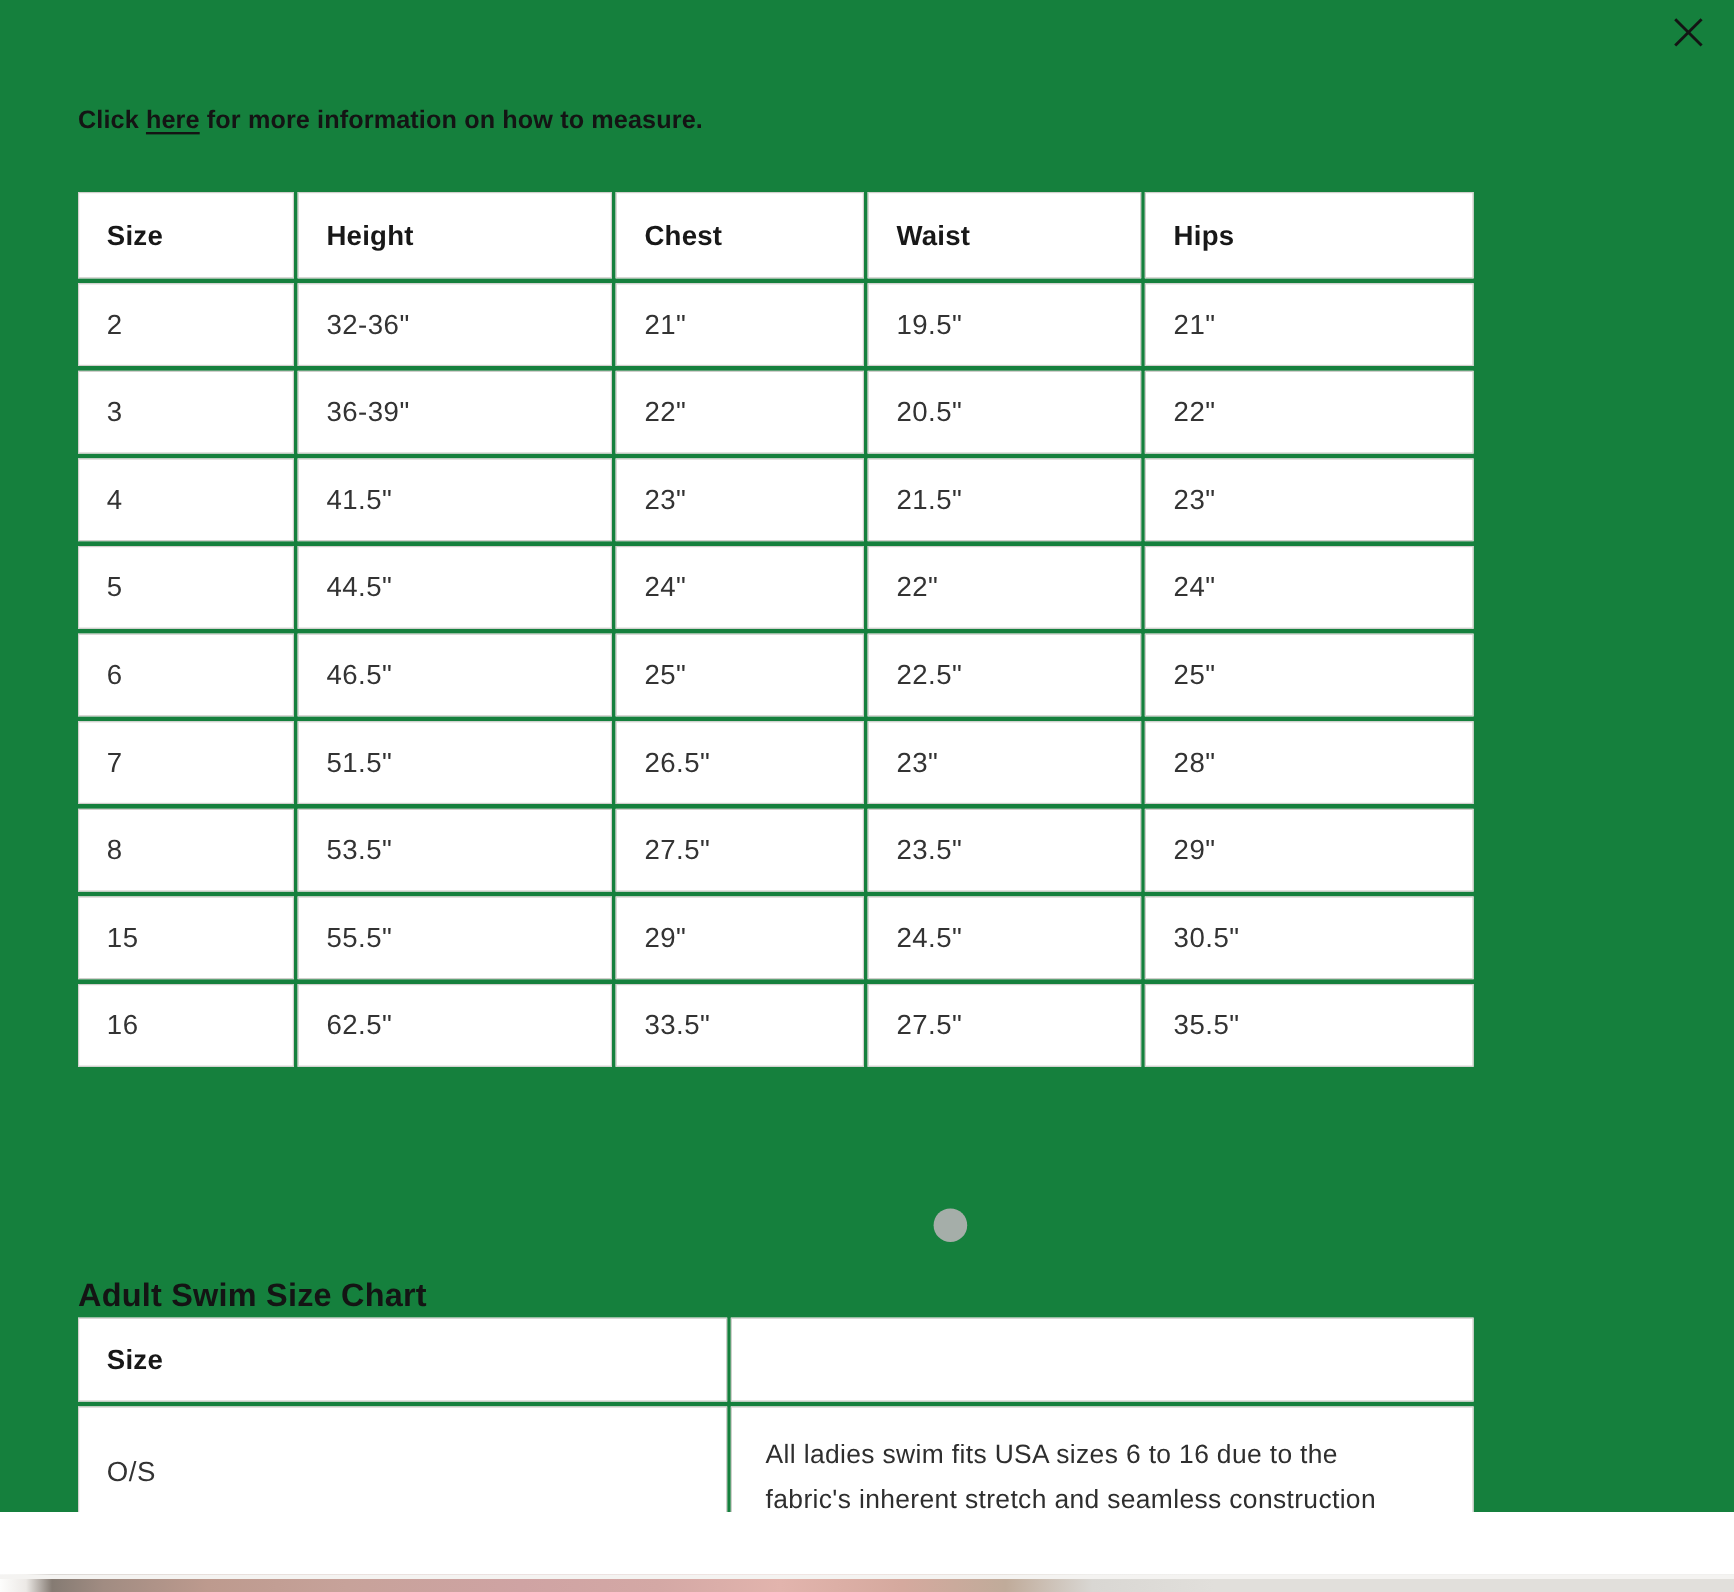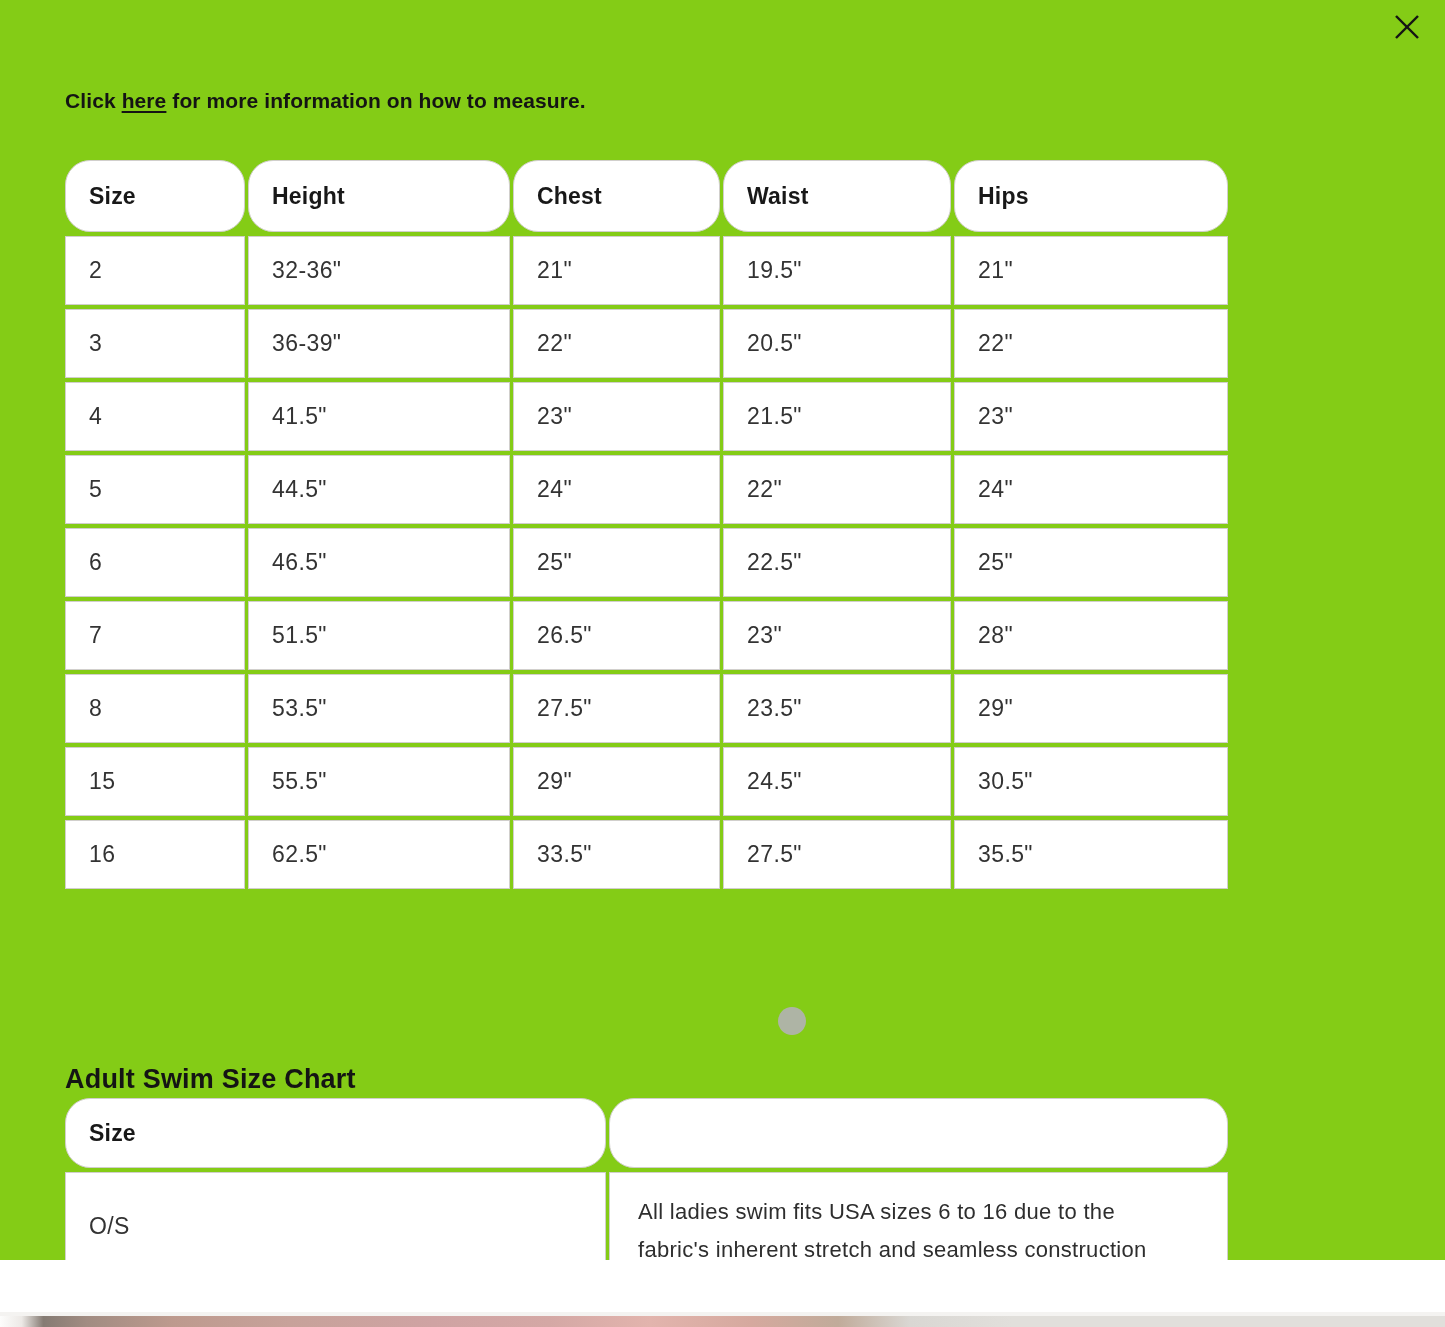--- a/index.html
+++ b/index.html
@@ -2,21 +2,21 @@
 <html><head>
 <meta charset="utf-8">
 <style>
   html,body{margin:0;padding:0;}
   body{
     width:1445px;height:1327px;position:relative;background:#ffffff;
     font-family:"Liberation Sans","DejaVu Sans",sans-serif;color:#1c1c1c;
     overflow:hidden;
   }
   .content-clip{
-    position:absolute;left:0;top:0;width:1445px;height:1260px;overflow:hidden;background:#84cc16;
+    position:absolute;left:0;top:0;width:1445px;height:1260px;overflow:hidden;background:#15803d;
   }
   .close-btn{
     position:absolute;left:1392px;top:12px;width:30px;height:30px;
     cursor:pointer;background:transparent;border:none;padding:0;
   }
   .close-btn svg{display:block;}
   .measure-note{
     position:absolute;left:65px;top:68px;
     font-size:21px;font-weight:bold;color:#141414;letter-spacing:0.1px;
     white-space:nowrap;
@@ -27,21 +27,21 @@
     border-collapse:separate;border-spacing:3px 4px;
   }
   table.kids{top:156px;}
   table.adult{top:1094px;}
   .size-table th,.size-table td{
     box-sizing:border-box;border:1px solid #d1cfcc;background:#fff;
     text-align:left;vertical-align:middle;padding:0 10px 0 23px;
     overflow:hidden;
   }
   .size-table th{
-    font-size:23px;font-weight:bold;color:#181818;letter-spacing:0.2px;border-radius:25px;
+    font-size:23px;font-weight:bold;color:#181818;letter-spacing:0.2px;
   }
   .size-table td{
     font-size:23px;font-weight:normal;color:#333333;letter-spacing:0.4px;
   }
   table.kids th{height:72px;}
   table.kids td{height:69px;}
   table.adult th{height:70px;}
   table.adult td.os-cell{
     height:170px;vertical-align:top;padding-top:40px;
   }

